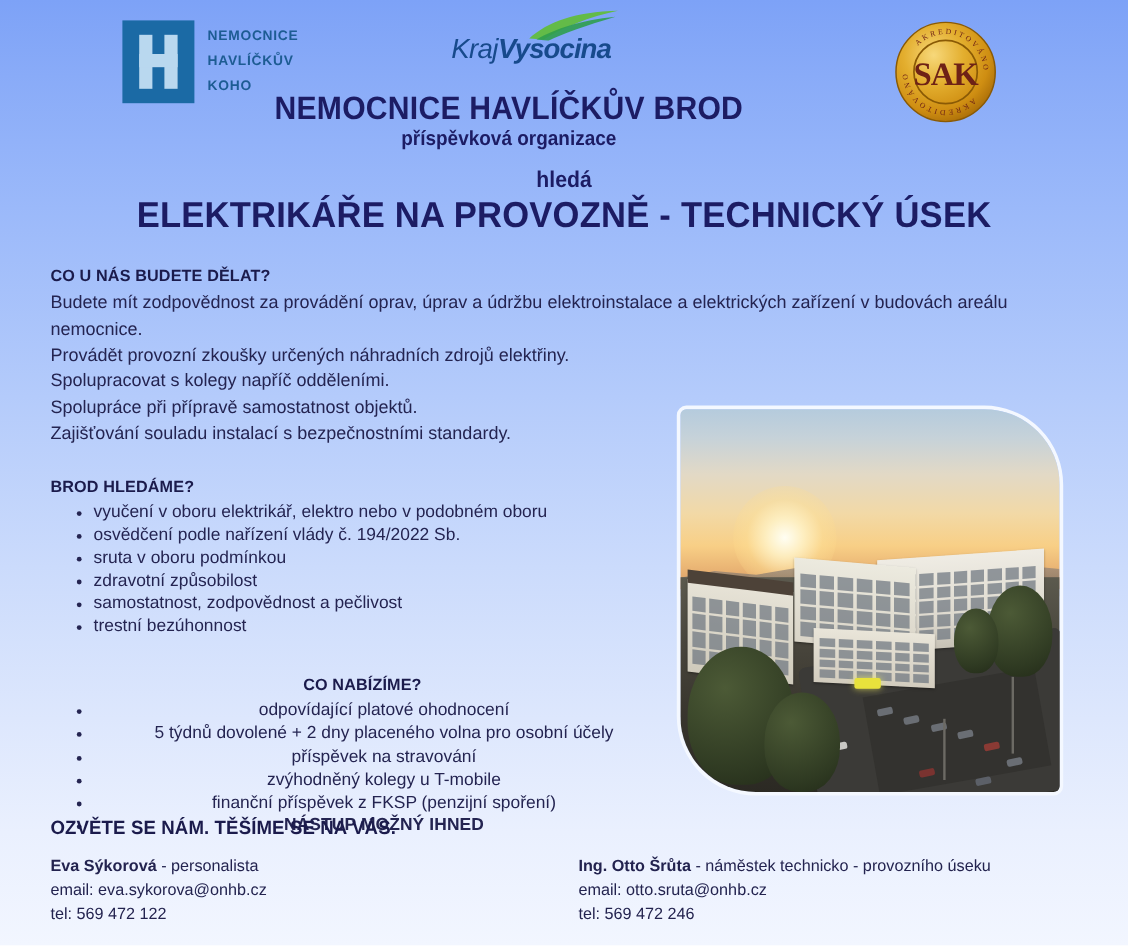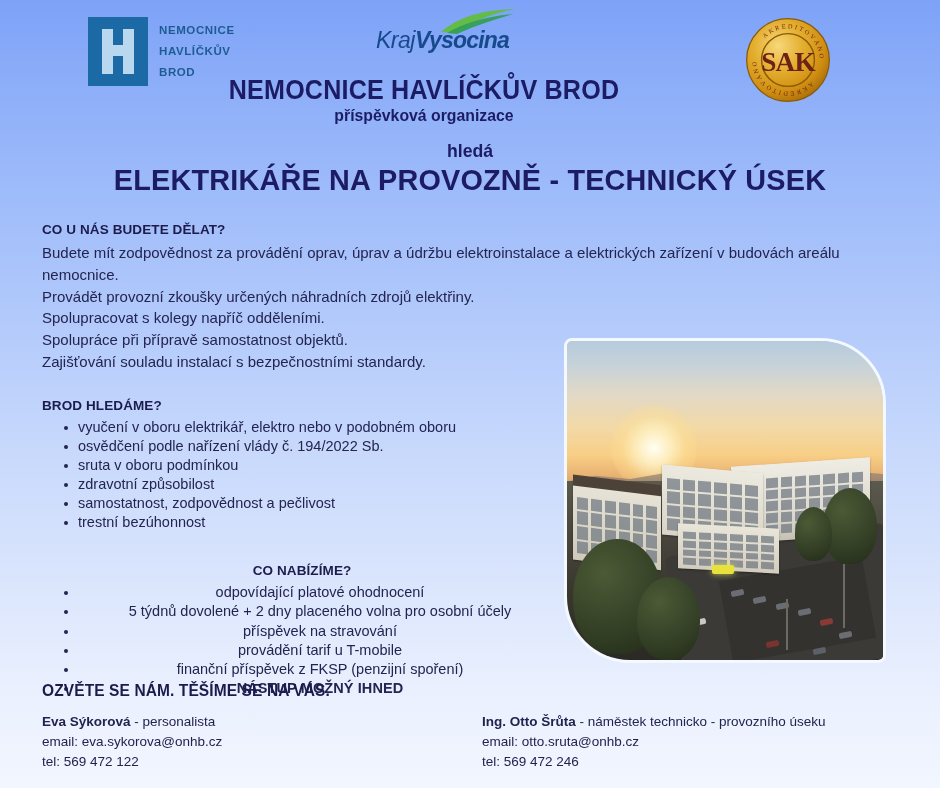--- a/index.html
+++ b/index.html
@@ -31,21 +31,21 @@
   
   .logo-row {
     position: absolute;
     top: 0; left: 0; right: 0;
     height: 120px;
   }
 
   
   .hosp-logo {
     position: absolute;
-    left: 88px;
+    left: 102px;
     top: 17px;
     display: flex;
     align-items: center;
   }
   .hosp-mark {
     width: 60px;
     height: 69px;
     background: #1b6aa5;
     position: relative;
     flex: 0 0 auto;
@@ -451,21 +451,21 @@
 
     <div class="hosp-logo">
       <div class="hosp-mark">
         <span class="h-left"></span>
         <span class="h-right"></span>
         <span class="h-bar"></span>
       </div>
       <div class="hosp-words">
         <div>NEMOCNICE</div>
         <div>HAVLÍČKŮV</div>
-        <div>BROD</div>
+        <div>KOHO</div>
       </div>
     </div>
 
     <div class="kraj-logo">
       <svg class="kraj-swoosh" viewBox="0 0 78 26">
         <path d="M2 24 C18 10, 40 2, 76 1 C52 6, 30 15, 14 25 Z" fill="#63bb48"></path>
         <path d="M8 25 C24 16, 44 9, 74 6 C50 13, 30 20, 18 26 Z" fill="#2f9e4e" opacity="0.9"></path>
       </svg>
       <div class="kraj-text">
         <span class="kraj-thin">Kraj</span><span class="kraj-bold">Vysocina</span>
@@ -698,21 +698,21 @@
         <li>trestní bezúhonnost</li>
       </ul>
     </div>
 
     <div class="sec-offer">
       <div class="sec-head">CO NABÍZÍME?</div>
       <ul class="bullets">
         <li>odpovídající platové ohodnocení</li>
         <li>5 týdnů dovolené + 2 dny placeného volna pro osobní účely</li>
         <li>příspěvek na stravování</li>
-        <li>provádění tarif u T-mobile</li>
+        <li>zvýhodněný kolegy u T-mobile</li>
         <li>finanční příspěvek z FKSP (penzijní spoření)</li>
         <li class="strong">NÁSTUP MOŽNÝ IHNED</li>
       </ul>
     </div>
   </div>
 
   <div class="contact-head">OZVĚTE SE NÁM. TĚŠÍME SE NA VÁS.</div>
 
   <div class="contacts">
     <div class="contact-col">

